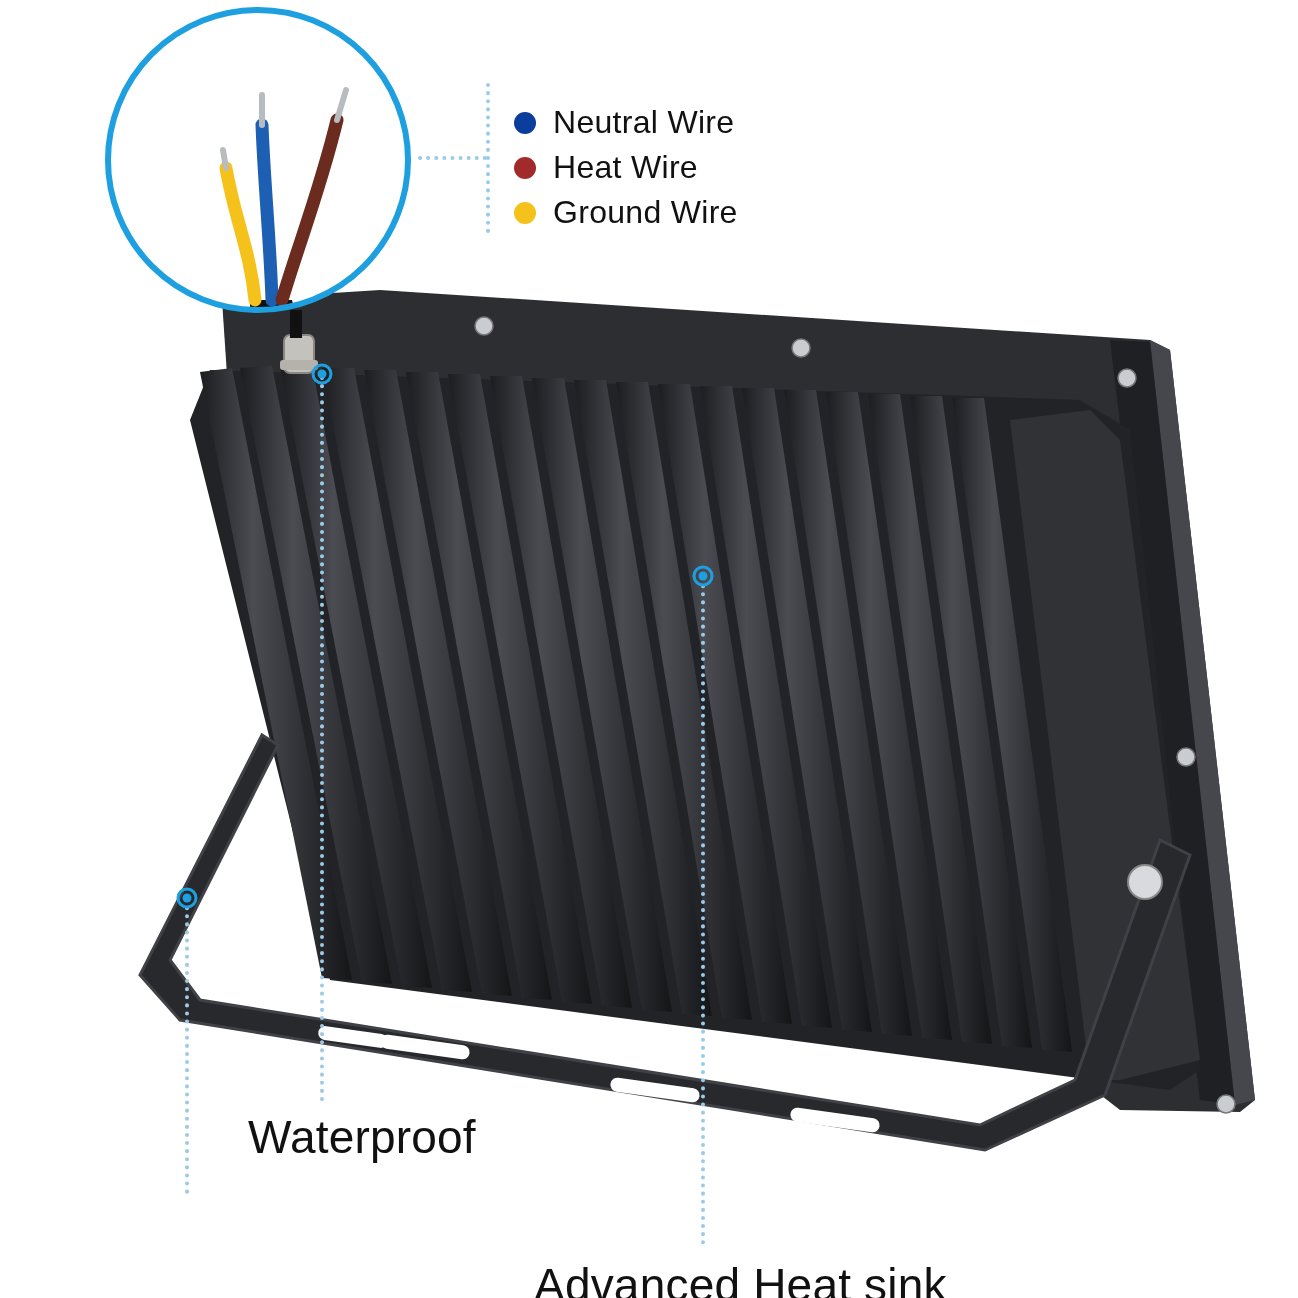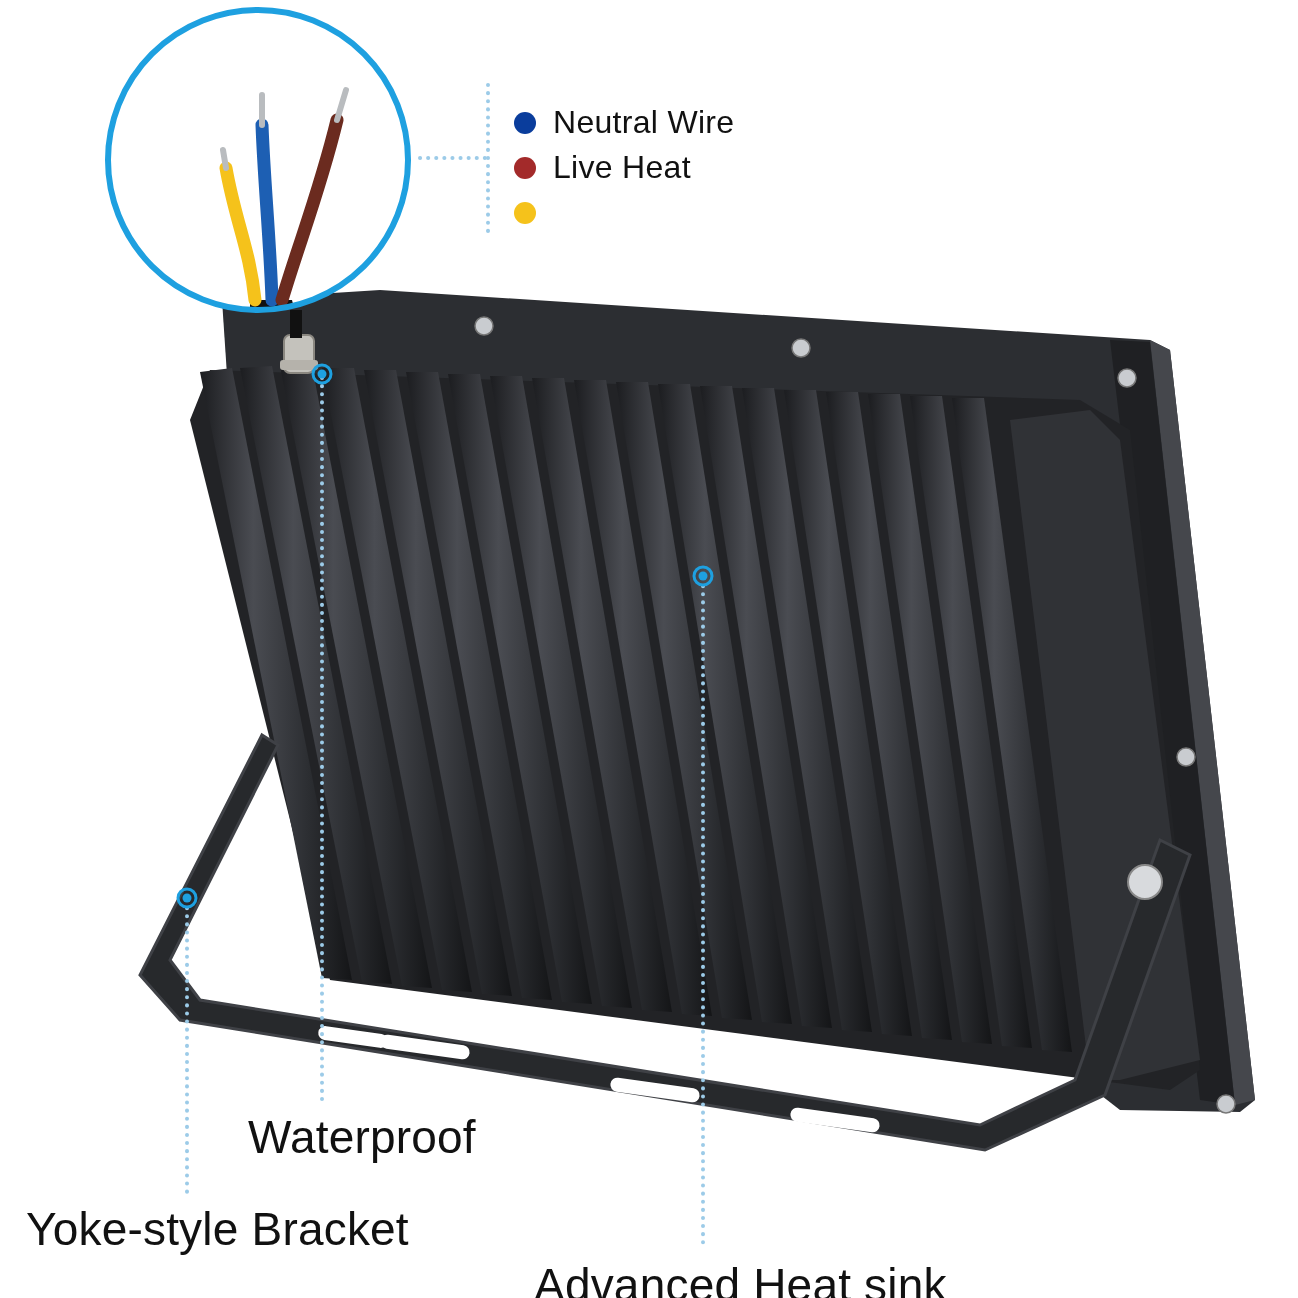--- a/index.html
+++ b/index.html
@@ -125,24 +125,24 @@
     </g>
   </svg>
 
   <div class="legend">
     <div class="legend-item">
       <span class="legend-dot" style="background:#0a3d9c"></span>
       <span>Neutral Wire</span>
     </div>
     <div class="legend-item">
       <span class="legend-dot" style="background:#a32a2a"></span>
-      <span>Live Heat</span>
+      <span>Heat Wire</span>
     </div>
     <div class="legend-item">
       <span class="legend-dot" style="background:#f5c21b"></span>
+      <span>Ground Wire</span>
     </div>
   </div>
 
   <div class="callout-label" style="left:248px; top:1110px;">Waterproof</div>
-  <div class="callout-label" style="left:26px; top:1202px;">Yoke-style Bracket</div>
   <div class="callout-label" style="left:534px; top:1258px;">Advanced Heat sink</div>
 
 </div>
 
 </body></html>

